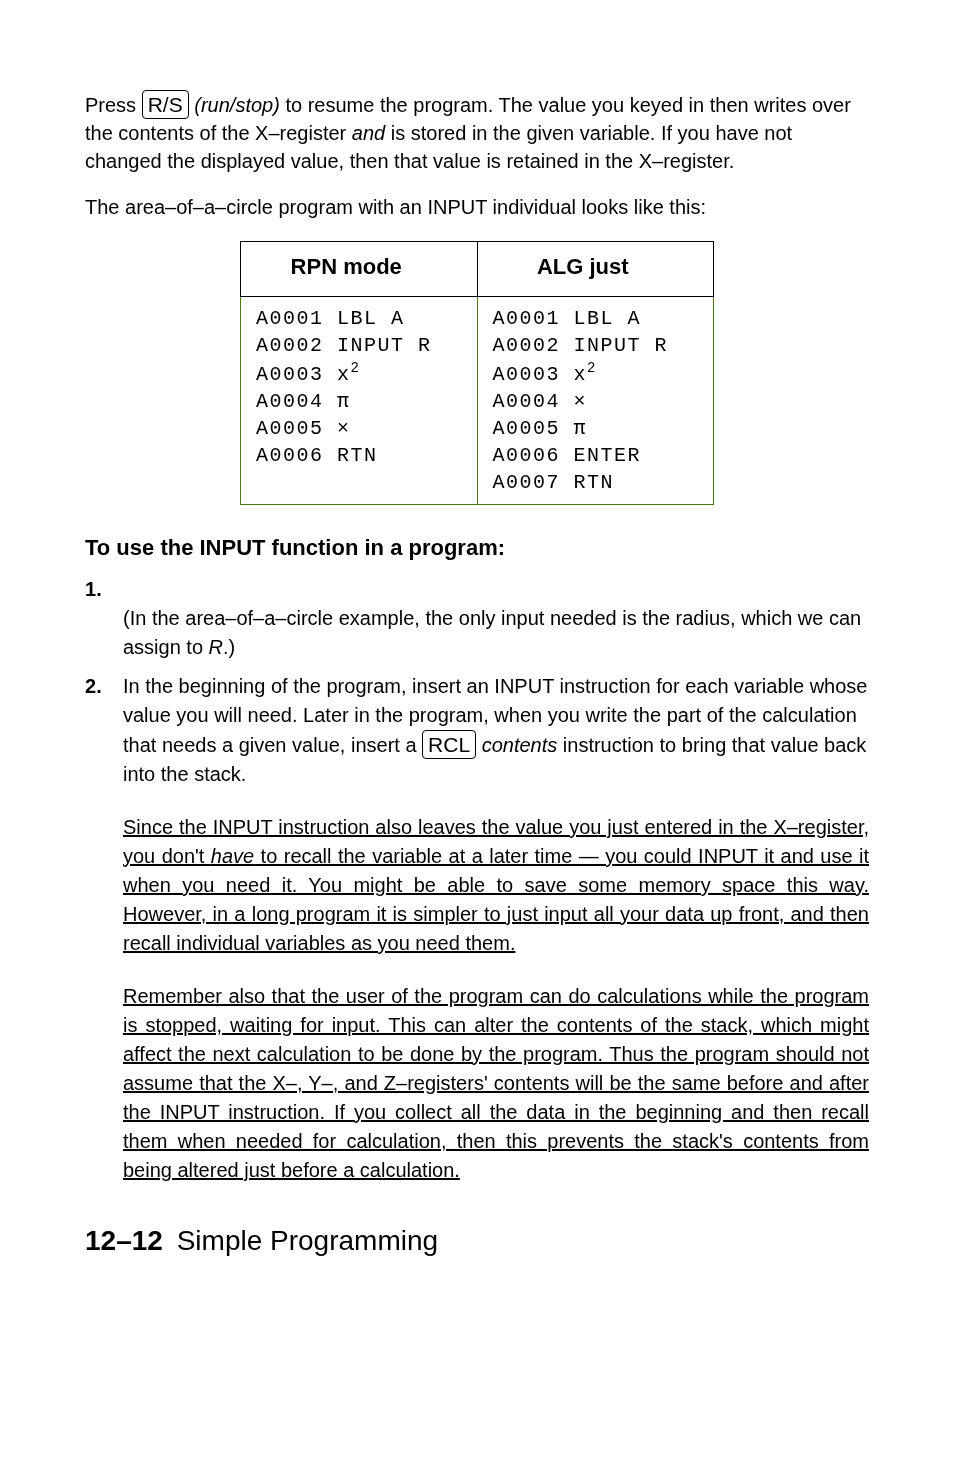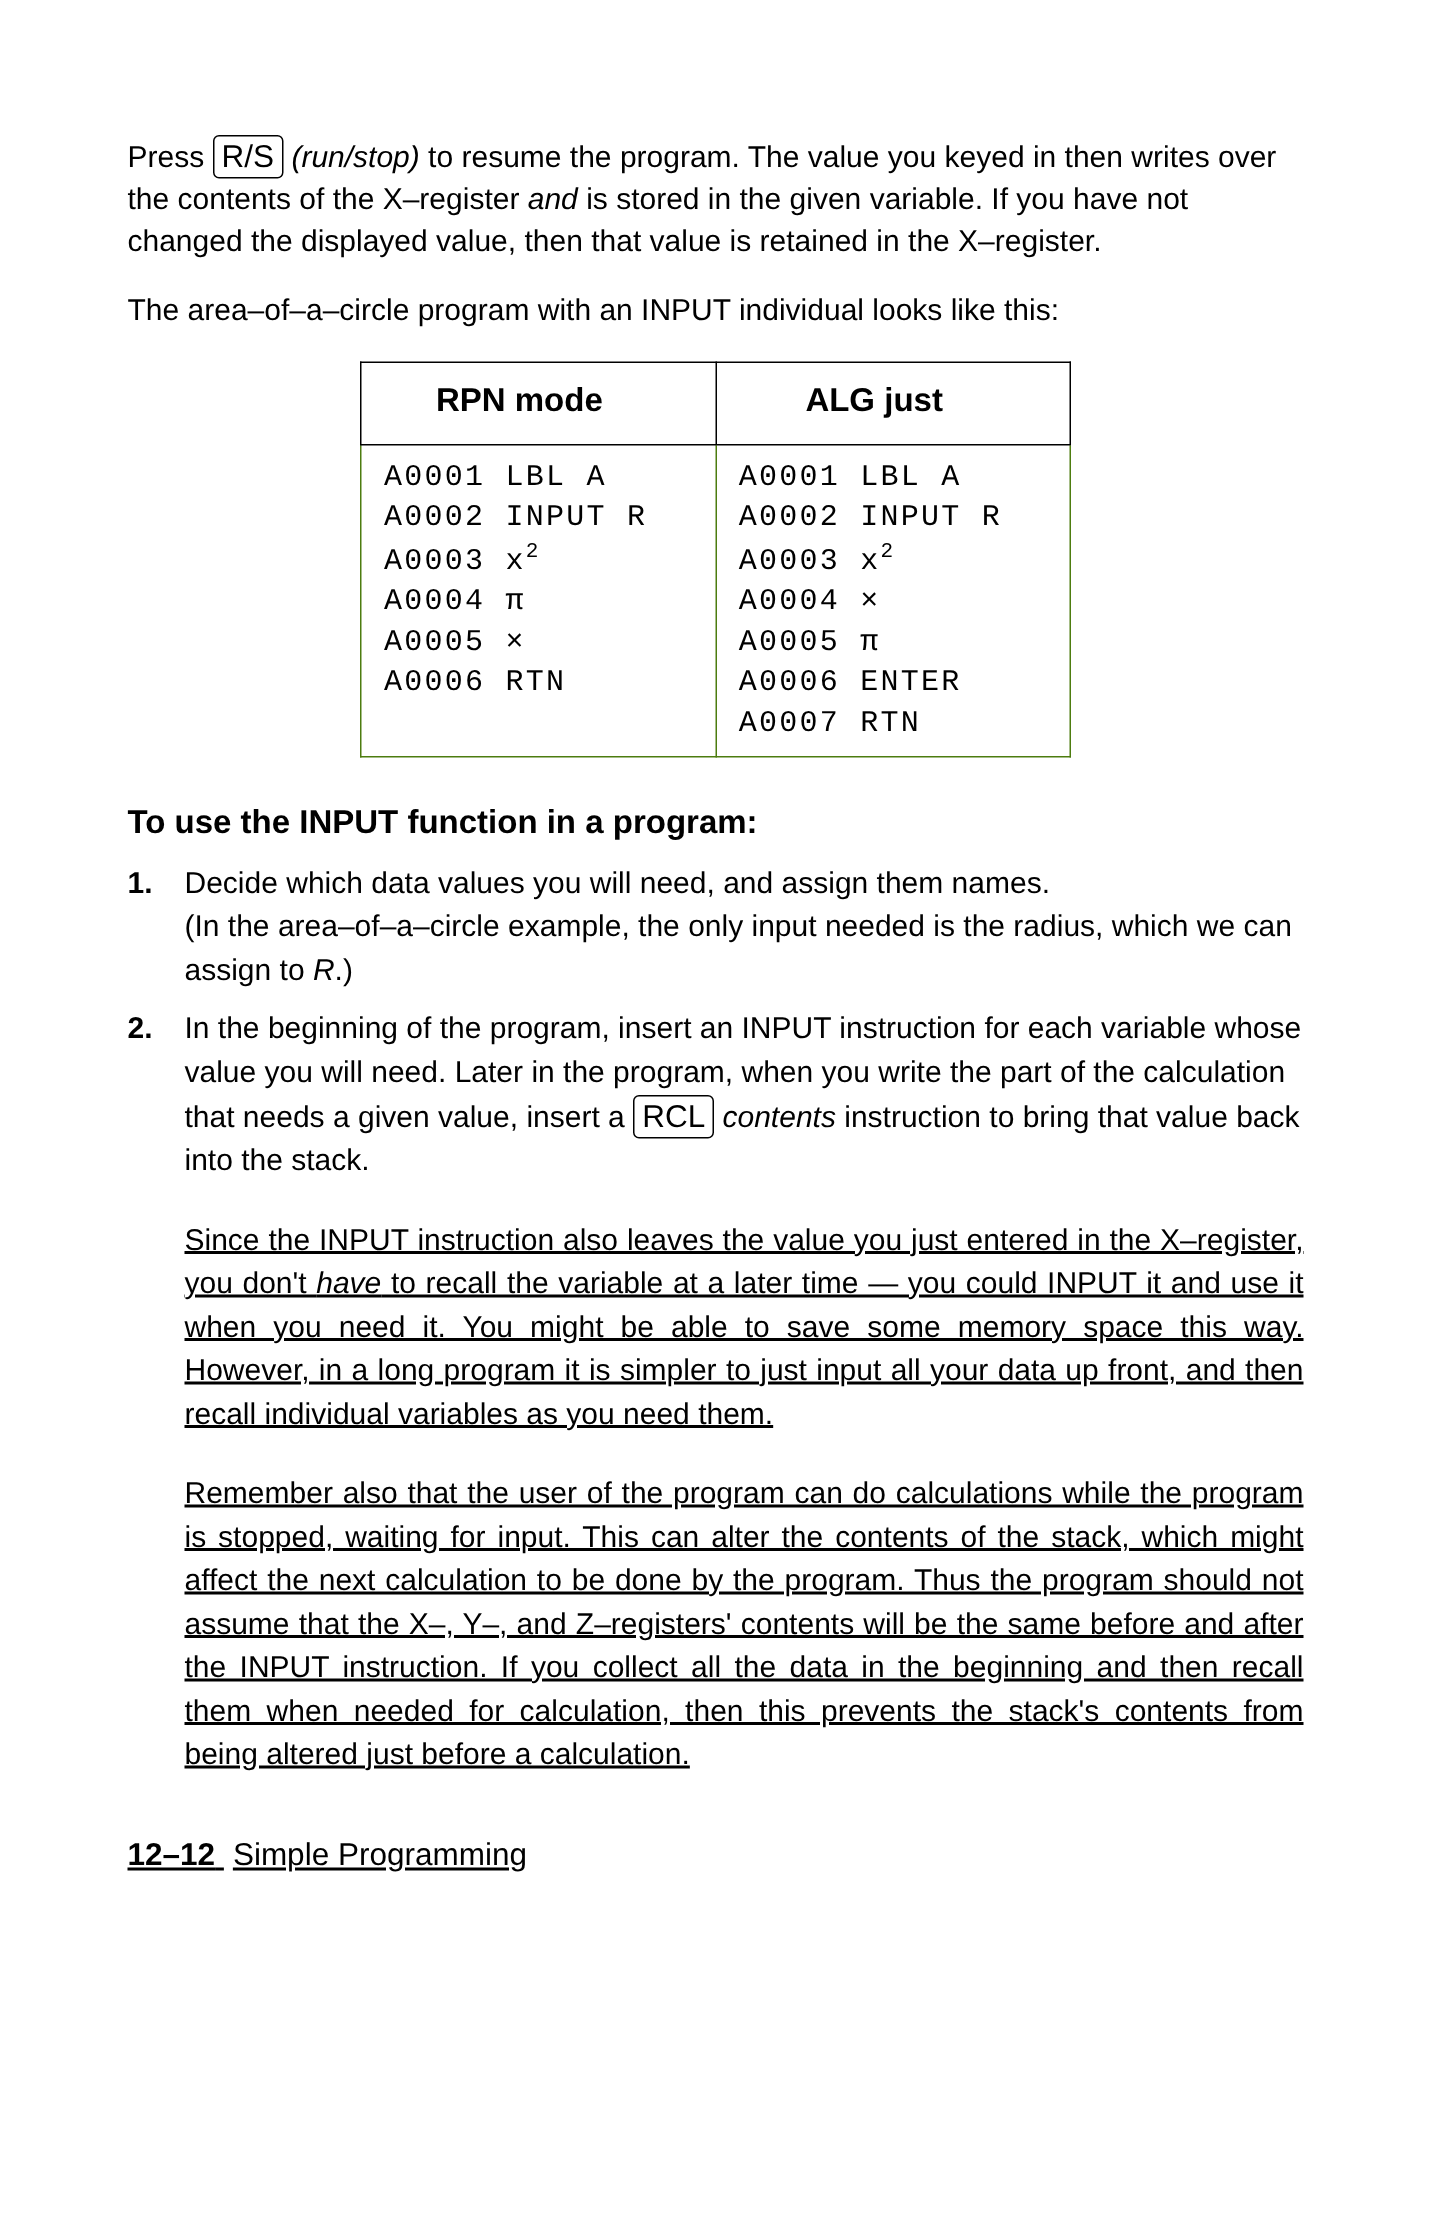--- a/index.html
+++ b/index.html
@@ -76,23 +76,22 @@
     font-weight: bold;
   }
   ol > li .subpara {
     margin-top: 24px;
     text-align: justify;
     font-weight: 300;
     text-decoration: underline;
   }
   .footer {
     margin-top: 40px;
-    font-size: 21px;
+    font-size: 28px;
     font-weight: 300;
-    text-decoration: underline;
   }
   .footer b { font-weight: bold; }
   sup { font-size: 0.7em; }
   .nowrap { white-space: nowrap; }
 </style>
 </head>
 <body>
 
 <p>
   <span>Press </span><span class="key">R/S</span><span> </span><span class="italic">(run/stop)</span><span> to resume the program. The value you keyed in then writes over the contents of the X–register </span><span class="italic">and</span><span> is stored in the given variable. If you have not changed the displayed value, then that value is retained in the X–register.</span>
@@ -125,21 +124,21 @@
       <span>A0007 RTN</span>
     </td>
   </tr>
 </tbody>
   </table>
 
 <div class="heading">To use the INPUT function in a program:</div>
 
 <ol>
   <li>
-    <span>Decide which data values you will need, and assign them names.</span><br>
+    <br>
     <span>(In the area–of–a–circle example, the only input needed is the radius, which we can assign to </span><span class="italic">R</span><span>.)</span>
   </li>
   <li>
     <span>In the beginning of the program, insert an INPUT instruction for each variable whose value you will need. Later in the program, when you write the part of the calculation that needs a given value, insert a </span><span class="key">RCL</span><span class="italic"> contents</span><span> instruction to bring that value back into the stack.</span>
     <div class="subpara">
       <span>Since the INPUT instruction also leaves the value you just entered in the X–register, you don't </span><span class="italic">have</span><span> to recall the variable at a later time — you could INPUT it and use it when you need it. You might be able to save some memory space this way. However, in a long program it is simpler to just input all your data up front, and then recall individual variables as you need them.</span>
     </div>
     <div class="subpara">Remember also that the user of the program can do calculations while the program is stopped, waiting for input. This can alter the contents of the stack, which might affect the next calculation to be done by the program. Thus the program should not assume that the X–, Y–, and Z–registers' contents will be the same before and after the INPUT instruction. If you collect all the data in the beginning and then recall them when needed for calculation, then this prevents the stack's contents from being altered just before a calculation.</div>
   </li>
 </ol>

